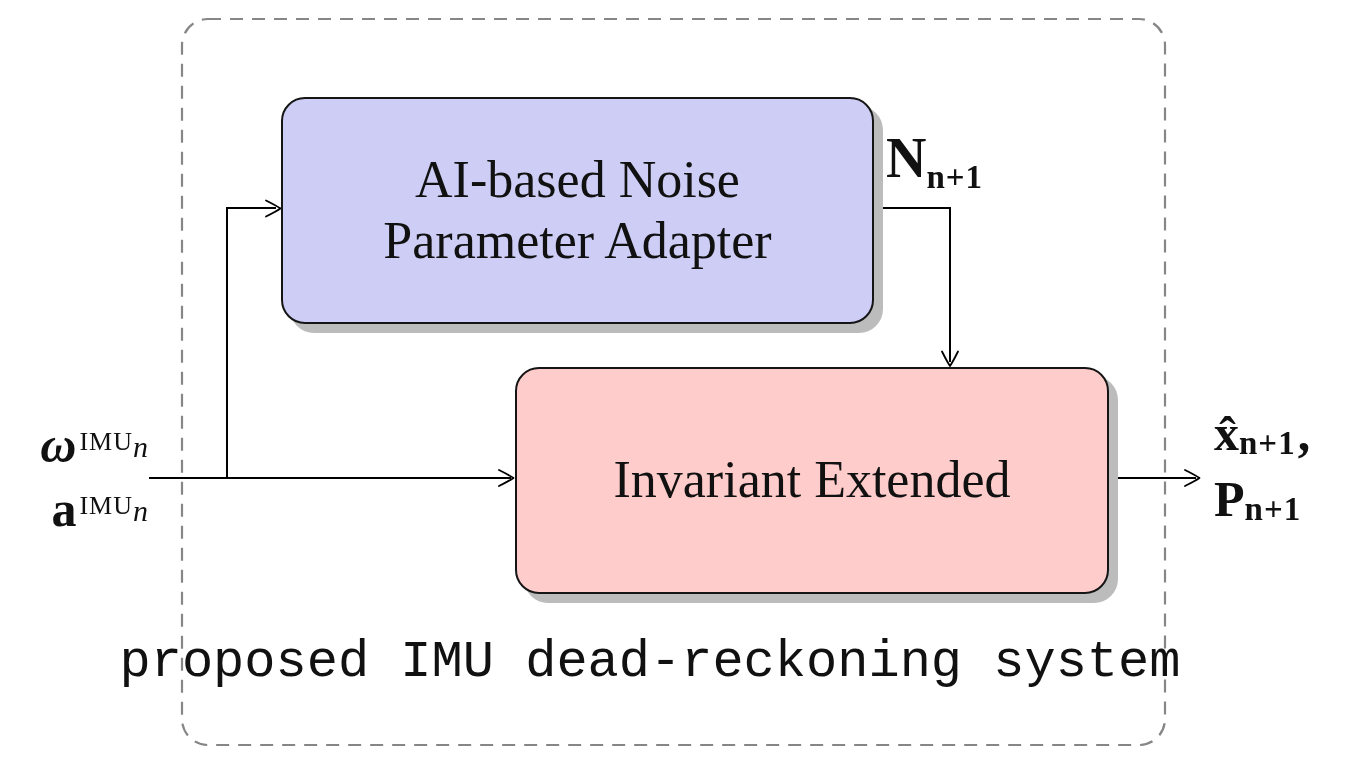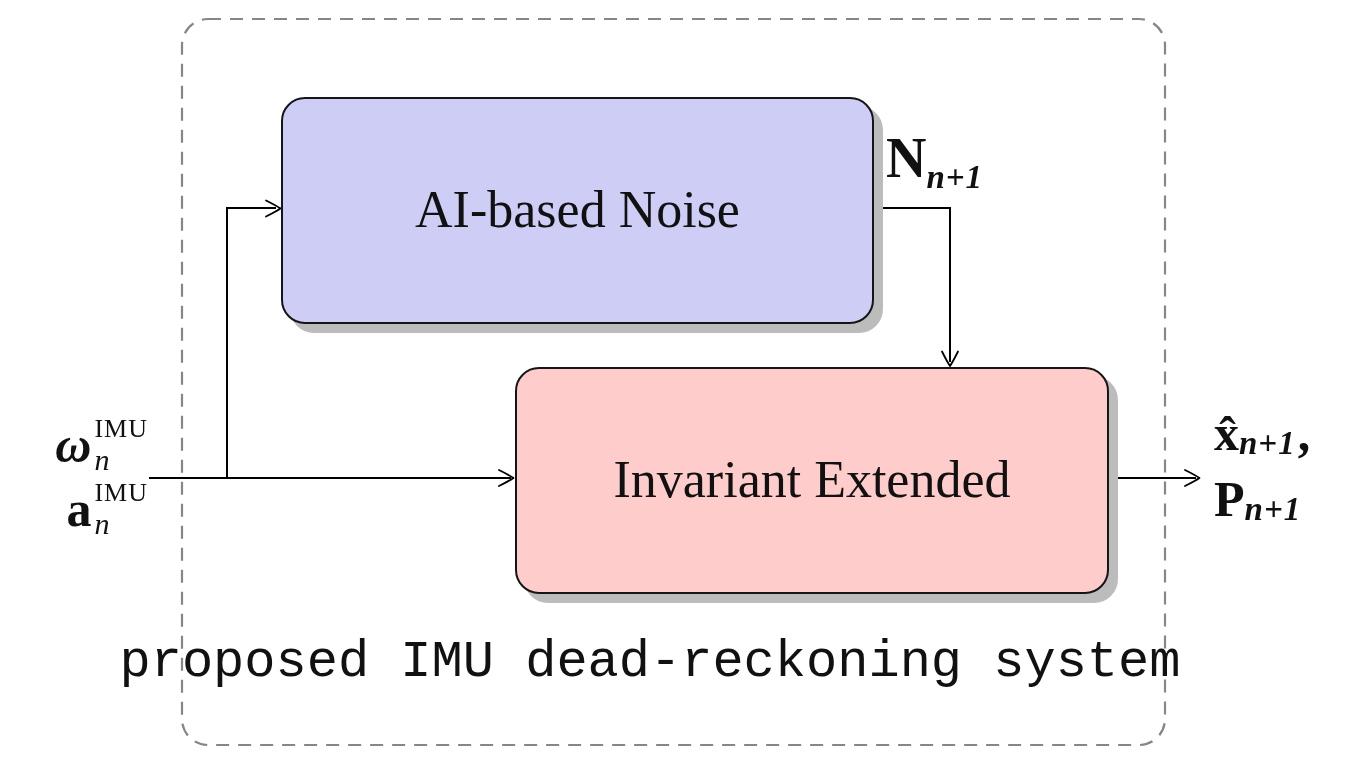--- a/index.html
+++ b/index.html
@@ -31,26 +31,26 @@
   .caption{
     position:absolute;left:650px;top:633px;
     transform:translateX(-50%);
     font-size:52px;white-space:nowrap;font-family:Liberation Mono, monospace;
   }
 
   
   .mbase{font-weight:bold;font-size:50px;line-height:1;}
   .greek{font-style:italic;}
   .msub{
-    font-size:33px;font-weight:bold;font-style:italic;
+    font-size:33px;font-weight:bold;
     position:relative;top:0.33em;letter-spacing:1px;
   }
   .comma{margin-left:2px;}
   .supsub{
-    display:inline-flex;flex-direction:column;
+    display:inline-flex;flex-direction:row;
     margin-left:3px;line-height:1;vertical-align:middle;
   }
   .ss-sup{font-size:26px;font-weight:normal;letter-spacing:1px;}
   .ss-sub{font-size:30px;font-style:italic;margin-top:3px;}
 
   .io-label{
     position:absolute;display:flex;align-items:center;justify-content:flex-end;
     height:62px;white-space:nowrap;
   }
   .omega-label{right:1217px;top:414px;}
@@ -83,20 +83,21 @@
 
     <path d="M266 200.5 C273 204 277.5 206.5 280.5 208.5 M266 216.5 C273 213 277.5 210.5 280.5 208.5" fill="none" stroke="#000" stroke-width="1.8" stroke-linecap="round"></path>
     <path d="M499 470 C506 473.5 510.5 476 513.5 478 M499 486 C506 482.5 510.5 480 513.5 478" fill="none" stroke="#000" stroke-width="1.8" stroke-linecap="round"></path>
     <path d="M942 351.5 C945.5 358.5 948 363 950 366 M958 351.5 C954.5 358.5 952 363 950 366" fill="none" stroke="#000" stroke-width="1.8" stroke-linecap="round"></path>
     <path d="M1185 470 C1192 473.5 1196.5 476 1199.5 478 M1185 486 C1192 482.5 1196.5 480 1199.5 478" fill="none" stroke="#000" stroke-width="1.8" stroke-linecap="round"></path>
   </svg>
 
   <div class="box adapter">
     <div class="box-label">
       <span class="box-line">AI-based Noise</span>
+      <span class="box-line">Parameter Adapter</span>
     </div>
   </div>
 
   <div class="box filter">
     <div class="box-label">
       <span class="box-line">Invariant Extended</span>
     </div>
   </div>
 
   <div class="io-label omega-label">

